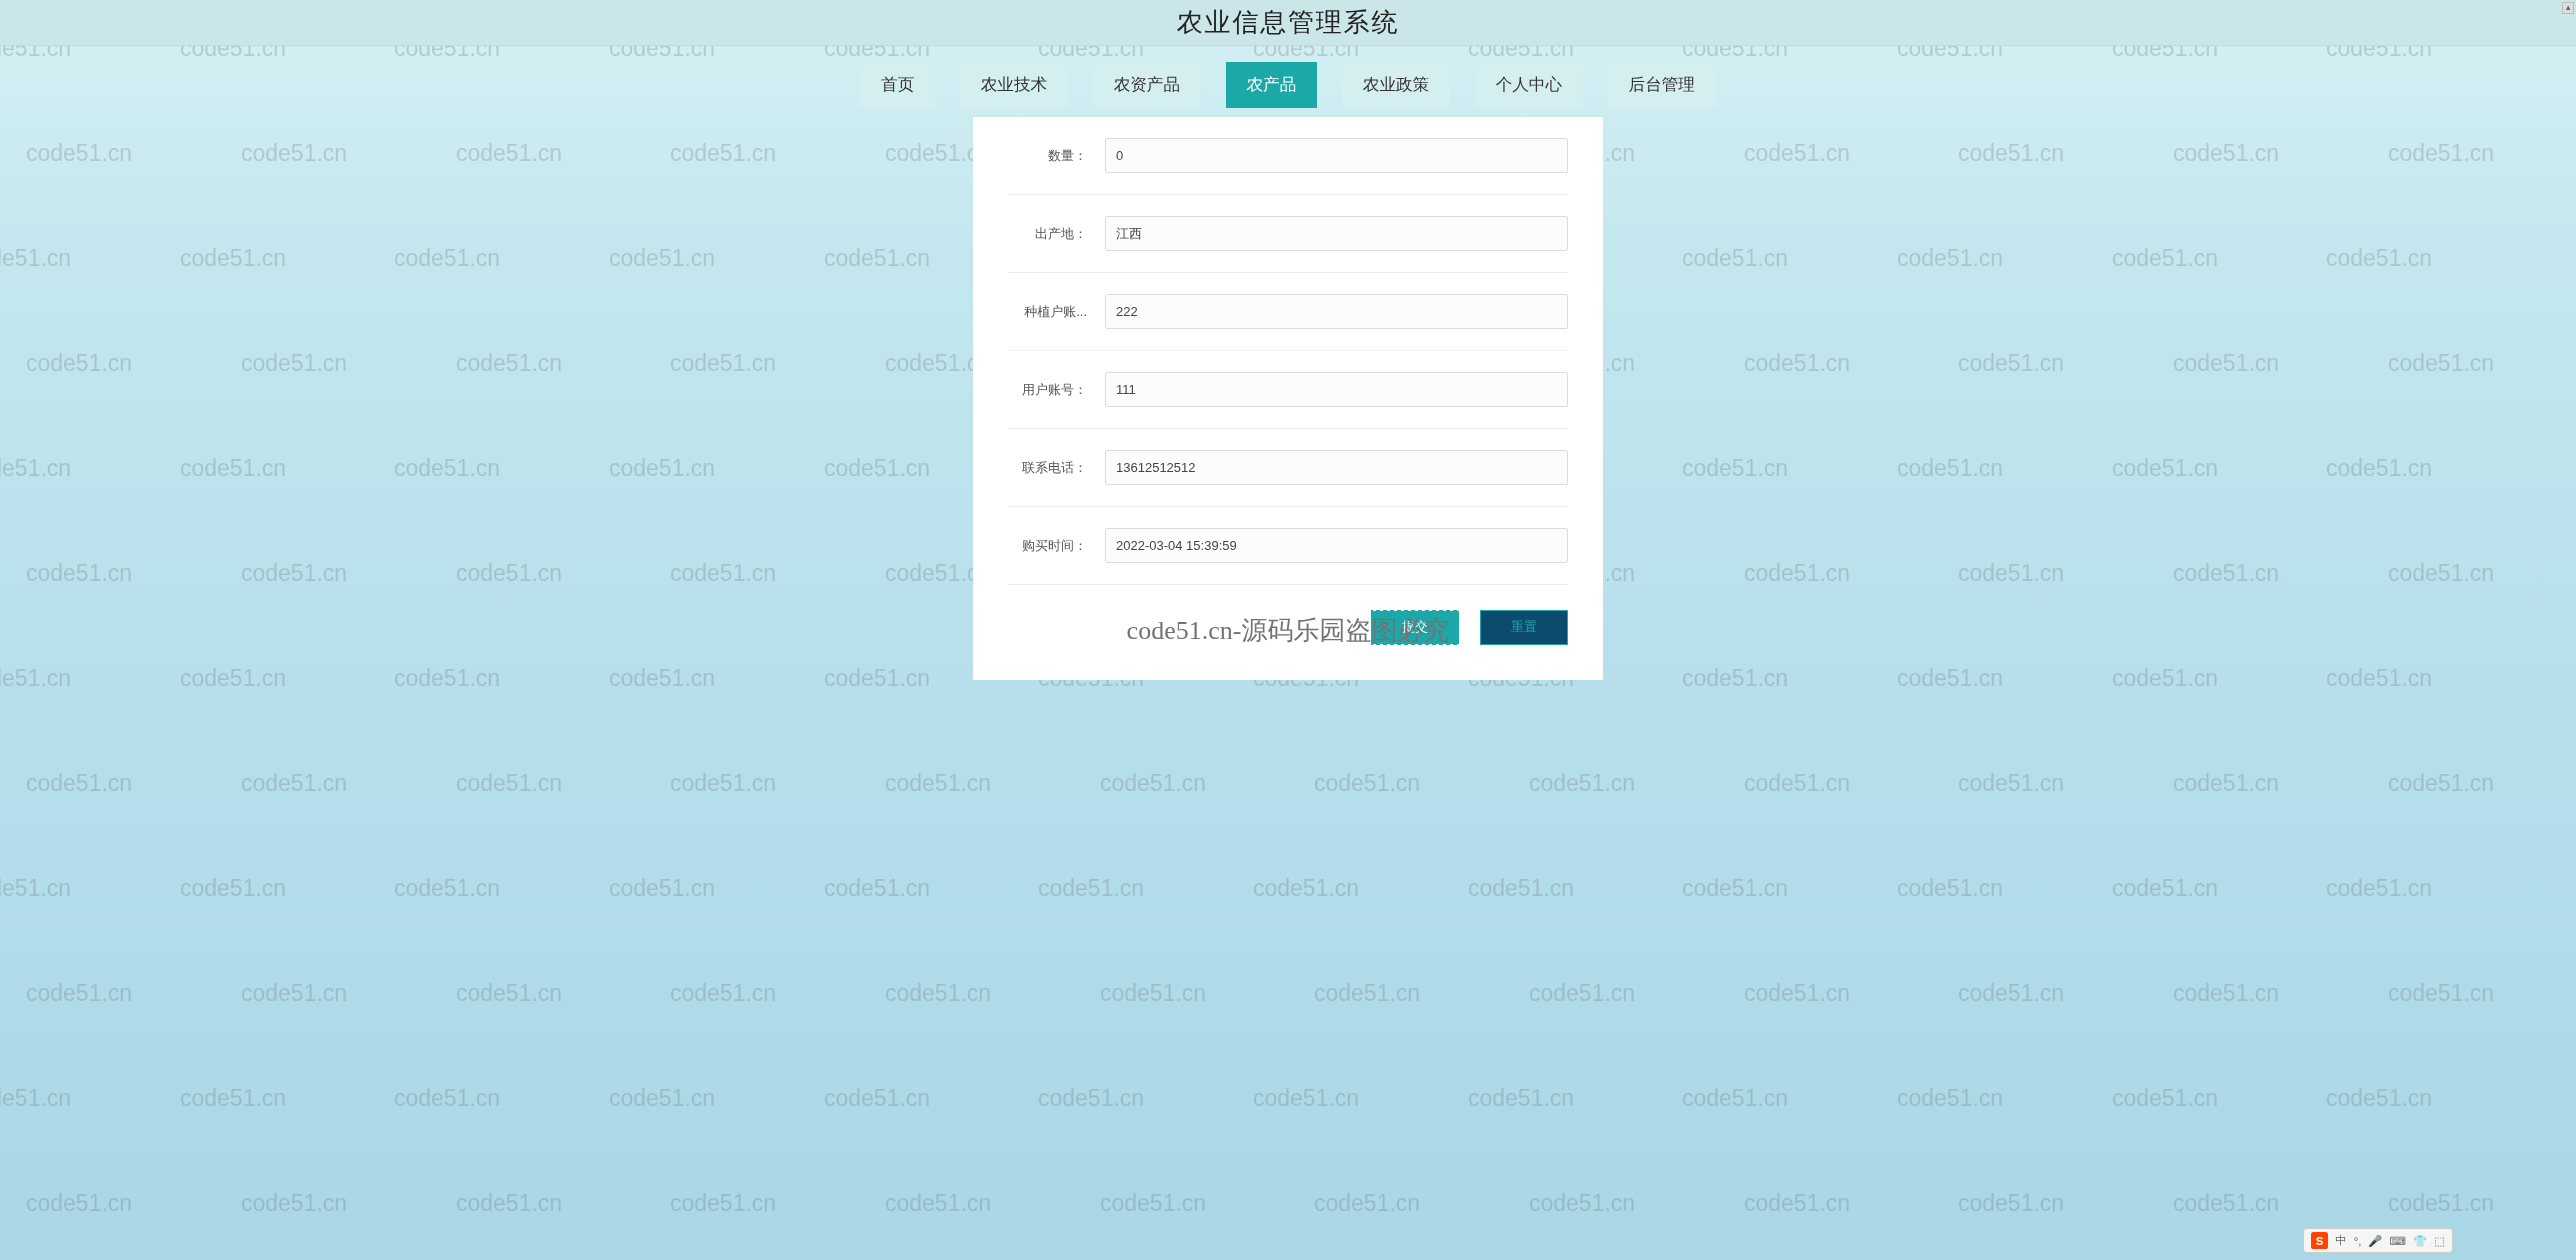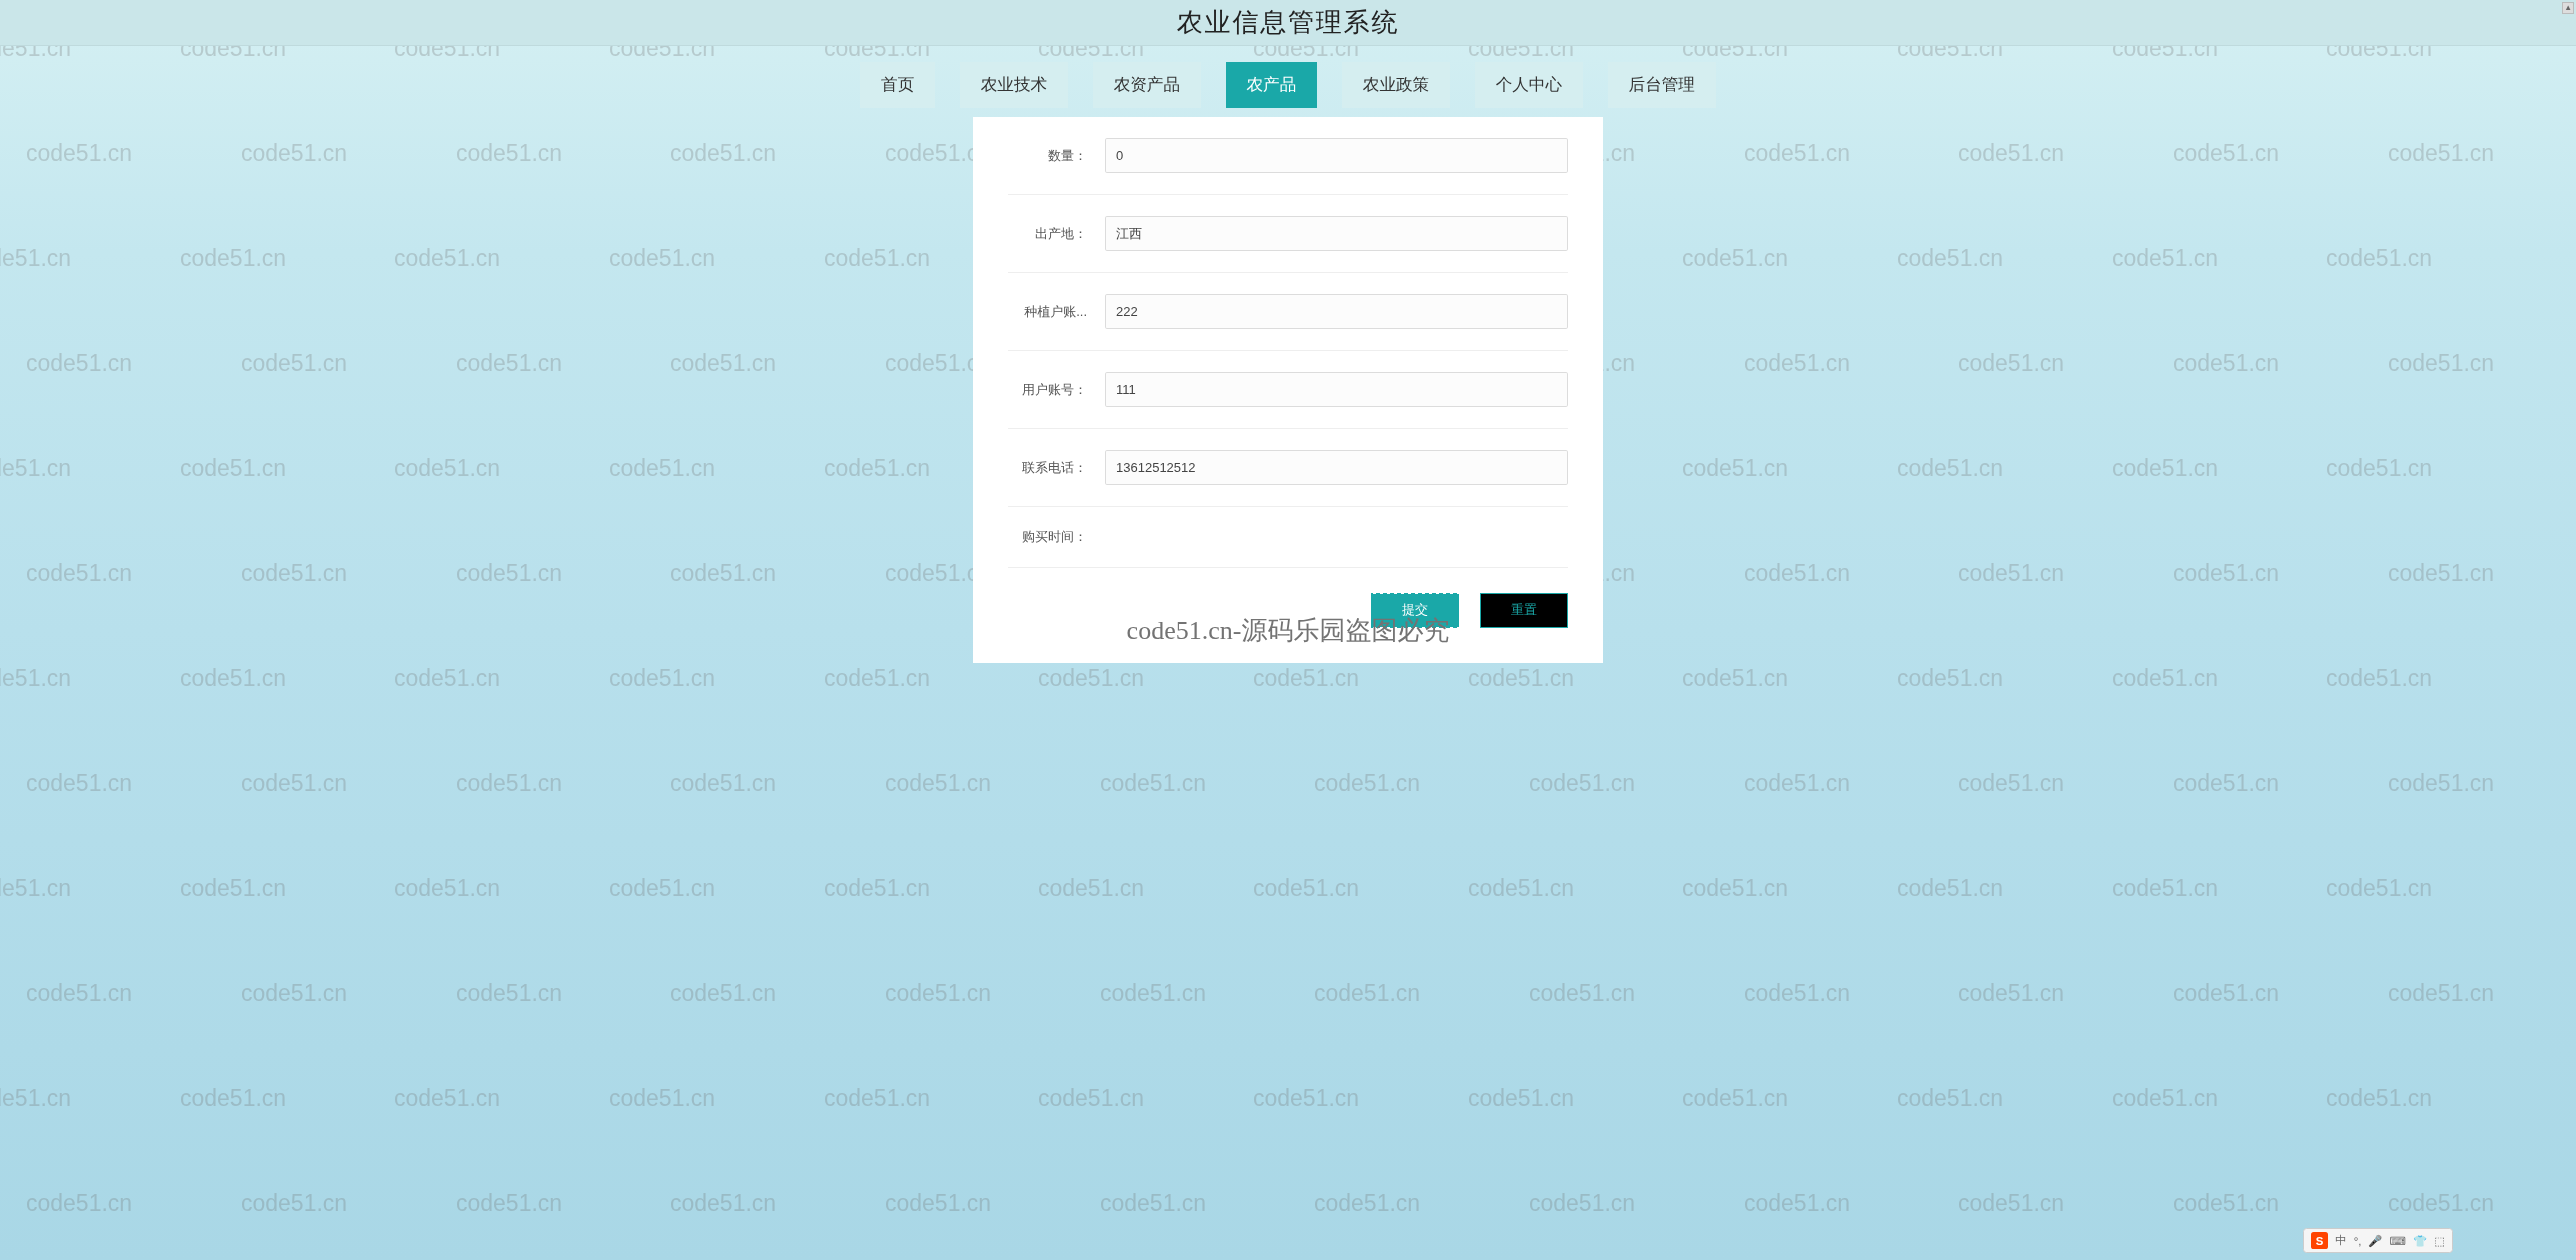--- a/index.html
+++ b/index.html
@@ -69,21 +69,21 @@
   position: relative;
 }
 .btn-submit::before, .btn-submit::after {
   content: ""; position: absolute; left: 0; right: 0; height: 3.5px;
   background-image: radial-gradient(circle, #fff 1.1px, transparent 1.1px);
   background-size: 7px 3.5px; background-repeat: repeat-x;
 }
 .btn-submit::before { top: -1.7px; }
 .btn-submit::after { bottom: -1.7px; }
 .btn-reset {
-  background: #000000; color: #1aa8a8; border: 0.9px solid #1aa8a8;
+  background: #0c4a6e; color: #1aa8a8; border: 0.9px solid #1aa8a8;
 }
 .center-watermark {
   position: fixed; left: 50%; top: 50%; transform: translate(-50%, -50%);
   color: #737373; font-size: 26px; font-weight: 400;
   z-index: 3; pointer-events: none; font-family: "SimSun", serif;
   white-space: nowrap;
 }
 .ime-bar {
   position: fixed; right: 123px; bottom: 7px; z-index: 5;
   display: flex; align-items: center; gap: 7px;
@@ -292,20 +292,21 @@
 
 
   <div class="form-row">
     <label class="form-label">联系电话：</label>
     <input class="form-input" value="13612512512" style="">
   </div>
 
 
   <div class="form-row">
     <label class="form-label">购买时间：</label>
+    <input class="form-input" value="2022-03-04 15:39:59" style="">
   </div>
 
   <div class="button-row">
     <button class="btn btn-submit">提交</button>
     <button class="btn btn-reset">重置</button>
   </div>
 
 </div>
 
 <div class="center-watermark">code51.cn-源码乐园盗图必究</div>

